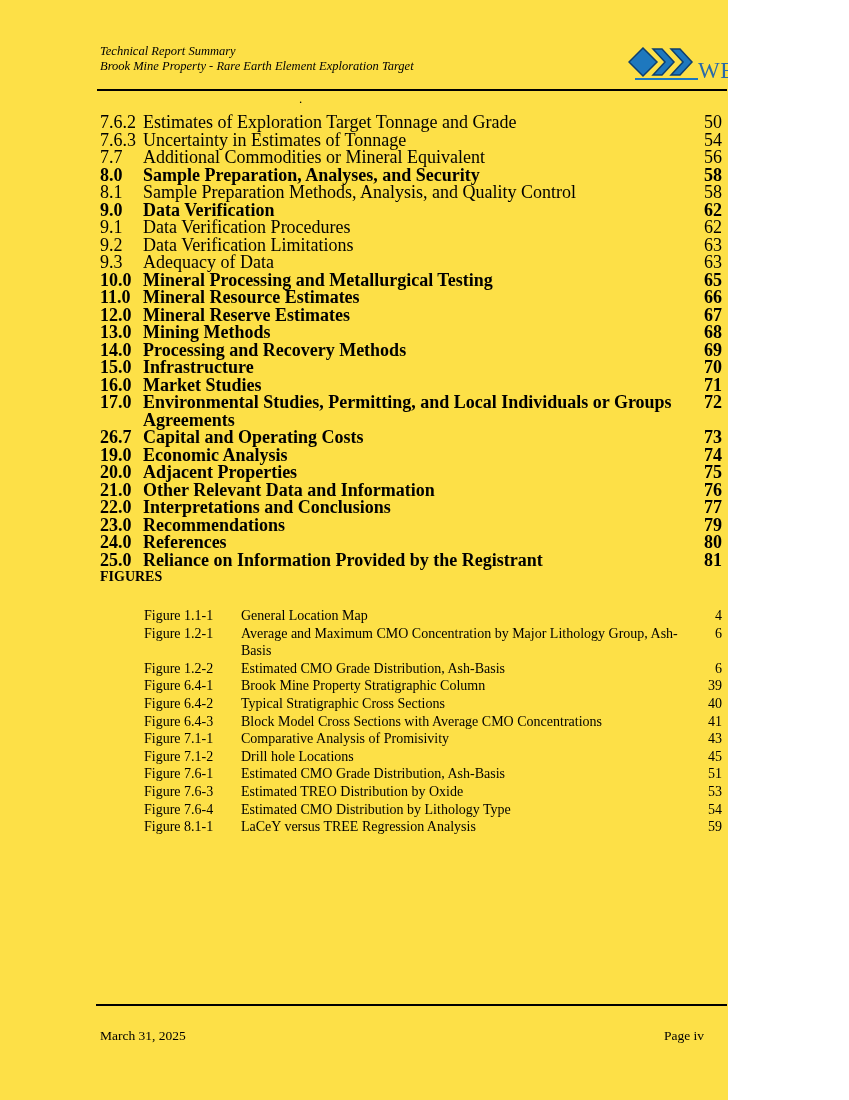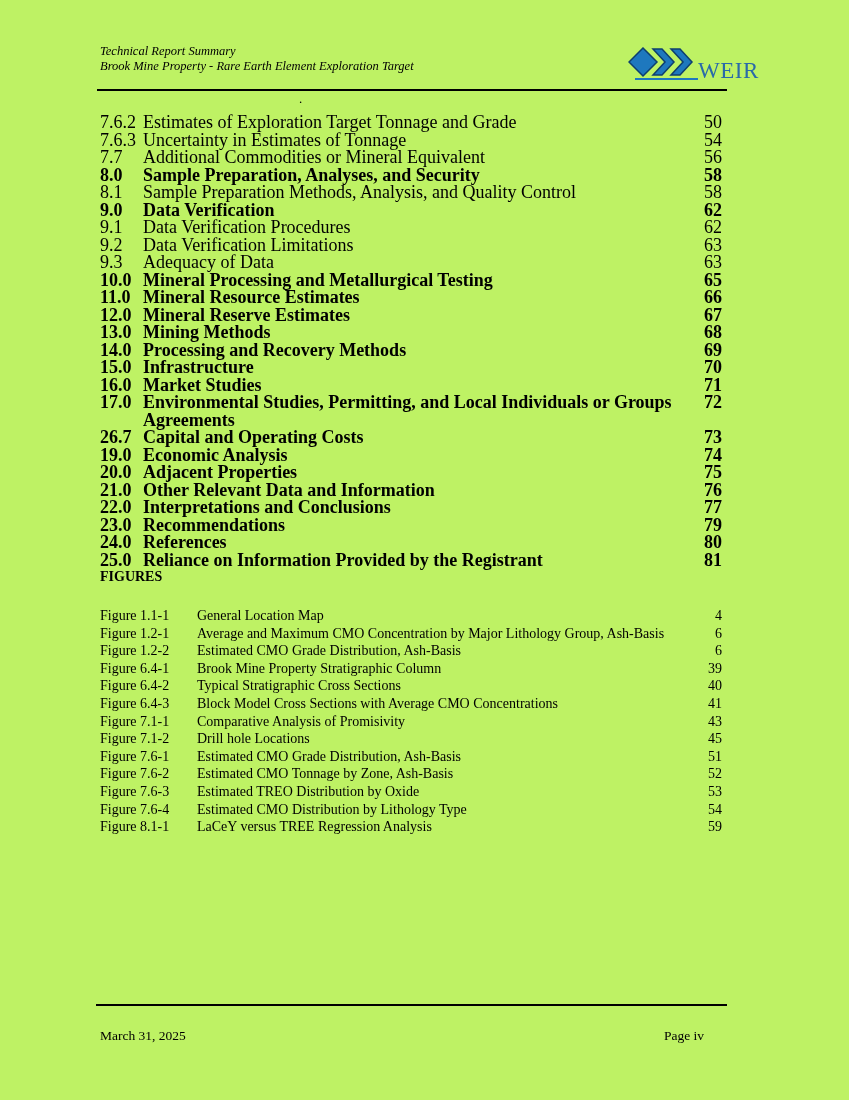--- a/index.html
+++ b/index.html
@@ -1,20 +1,20 @@
 <!DOCTYPE html>
 <html><head>
 <meta charset="utf-8">
 <style>
   html, body { margin: 0; padding: 0; background: #ffffff; }
   .page {
     position: relative;
-    width: 849px;
+    width: 728px;
     height: 1100px;
-    background: #bef264;
+    background: #fde047;
     font-family: "Liberation Serif", serif;
     color: #000000;
     overflow: hidden;
   }
 
   
   .header-text {
     position: absolute;
     left: 100px;
     top: 44px;
@@ -77,21 +77,21 @@
     font-weight: bold;
   }
   .figures {
     position: absolute;
     left: 100px;
     top: 607px;
     width: 622px;
     font-size: 14px;
     line-height: 17.6px;
   }
-  .fig-row { display: flex; }
+  .fig-row { display: flex; margin-left: 44px; }
   .fig-row .flabel { width: 97px; flex: 0 0 97px; }
   .fig-row .ftitle { flex: 1 1 auto; padding-right: 4px; }
   .fig-row .fpg { flex: 0 0 auto; text-align: right; min-width: 14px; }
 
   
   .footer-rule {
     position: absolute;
     left: 96px;
     top: 1004px;
     width: 631px;
@@ -303,25 +303,20 @@
         <span class="flabel">Figure 7.1-2</span>
         <span class="ftitle">Drill hole Locations</span>
         <span class="fpg">45</span>
       </div>
       <div class="fig-row">
         <span class="flabel">Figure 7.6-1</span>
         <span class="ftitle">Estimated CMO Grade Distribution, Ash-Basis</span>
         <span class="fpg">51</span>
       </div>
       <div class="fig-row">
-        <span class="flabel">Figure 7.6-2</span>
-        <span class="ftitle">Estimated CMO Tonnage by Zone, Ash-Basis</span>
-        <span class="fpg">52</span>
-      </div>
-      <div class="fig-row">
         <span class="flabel">Figure 7.6-3</span>
         <span class="ftitle">Estimated TREO Distribution by Oxide</span>
         <span class="fpg">53</span>
       </div>
       <div class="fig-row">
         <span class="flabel">Figure 7.6-4</span>
         <span class="ftitle">Estimated CMO Distribution by Lithology Type</span>
         <span class="fpg">54</span>
       </div>
       <div class="fig-row">

